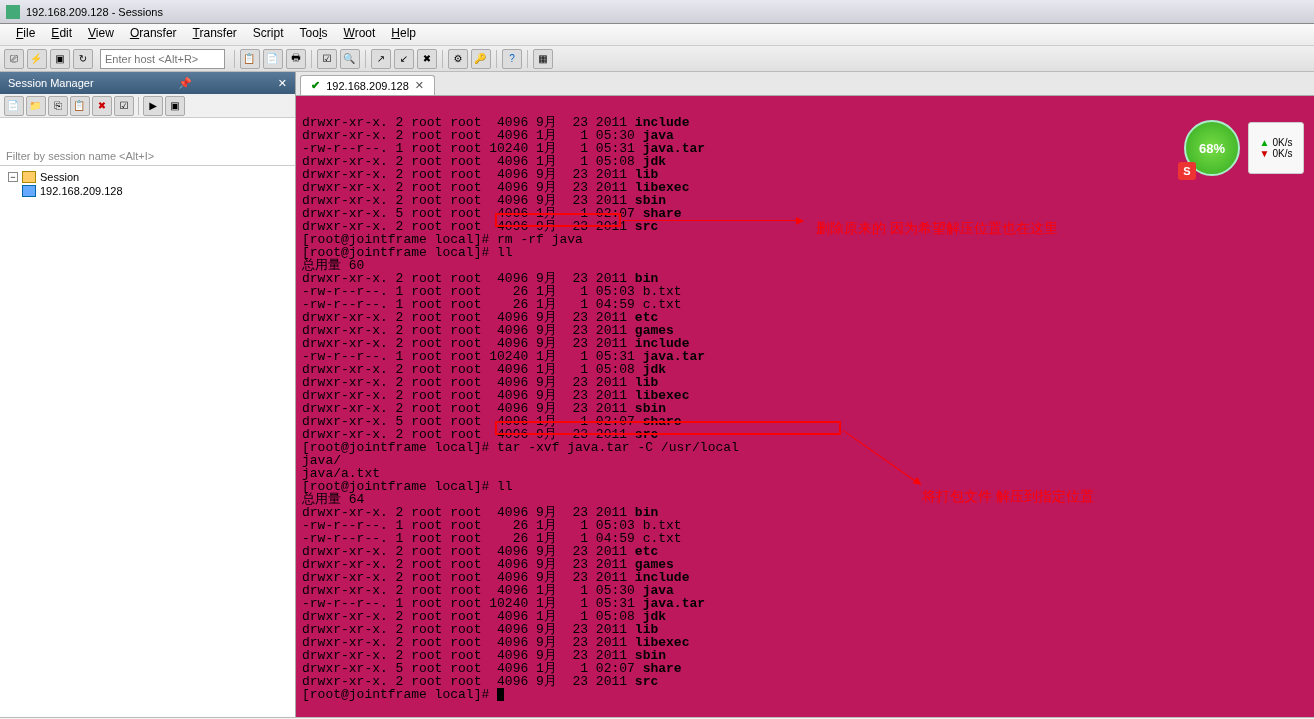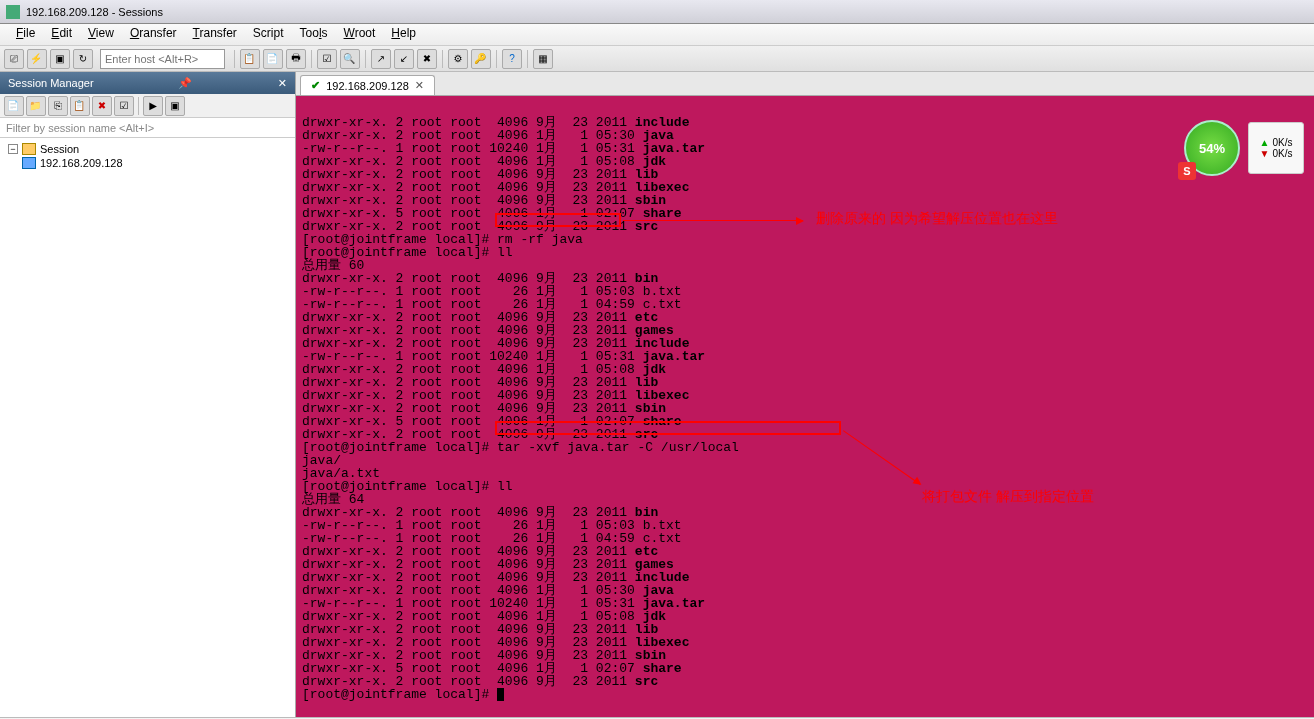--- a/index.html
+++ b/index.html
@@ -12,21 +12,21 @@
 .menubar .menu-item u { text-decoration: underline; }
 .toolbar1 { height: 26px; background: linear-gradient(#f0f0f0, #e0e0e0); border-bottom: 1px solid #bbb; display: flex; align-items: center; padding: 0 4px; gap: 3px; }
 .tbtn { width: 20px; height: 20px; background: #ddd; border: 1px solid #aaa; border-radius: 2px; cursor: pointer; display: inline-flex; align-items: center; justify-content: center; font-size: 10px; }
 .host-input { height: 20px; width: 125px; border: 1px solid #999; padding: 0 4px; font-size: 11px; color: #888; margin: 17px 4px; }
 .sep { width: 1px; height: 18px; background: #bbb; margin: 0 2px; }
 .main-area { display: flex; height: 645px; }
 .session-mgr { width: 296px; border-right: 1px solid #aaa; background: #fff; display: flex; flex-direction: column; }
 .sm-header { height: 22px; background: linear-gradient(#5a7a9a, #3a5a7a); color: #fff; font-size: 11px; display: flex; align-items: center; padding: 0 8px; justify-content: space-between; }
 .sm-header .close-x { cursor: pointer; }
 .sm-toolbar { height: 24px; background: #f0f0f0; border-bottom: 1px solid #ccc; display: flex; align-items: center; padding: 0 4px; gap: 2px; }
-.sm-filter { height: 20px; border-bottom: 1px solid #ccc; padding: 0 6px; font-size: 11px; color: #888; display: flex; align-items: center; }
+.sm-filter { height: 20px; border-bottom: 1px solid #ccc; padding: 0 6px; font-size: 11px; color: #888; display: flex; align-items: center; margin-top: 28px; }
 .sm-tree { flex: 1; padding: 4px 8px; font-size: 11px; }
 .tree-node { display: flex; align-items: center; gap: 4px; padding: 1px 0; }
 .tree-expand { width: 10px; height: 10px; border: 1px solid #888; display: inline-flex; align-items: center; justify-content: center; font-size: 9px; cursor: pointer; }
 .tree-folder { width: 14px; height: 12px; background: #fc6; border: 1px solid #a80; }
 .tree-session-icon { width: 14px; height: 12px; background: #6af; border: 1px solid #06a; margin-left: 14px; }
 .terminal-area { flex: 1; display: flex; flex-direction: column; background: #fff; position: relative; }
 .tabs { height: 24px; border-bottom: 1px solid #aaa; display: flex; align-items: flex-end; background: #e8e8e8; padding: 0 4px; }
 .tab { padding: 3px 10px; border: 1px solid #aaa; border-bottom: none; background: #fff; margin-right: 2px; font-size: 11px; display: flex; align-items: center; gap: 6px; border-radius: 3px 3px 0 0; }
 .tab .check { color: #080; font-weight: bold; }
 .tab .close-x { cursor: pointer; color: #555; }
@@ -130,39 +130,39 @@
       <div class="tab">
         <span class="check">✔</span>
         <span>192.168.209.128</span>
         <span class="close-x">✕</span>
       </div>
     </div>
     <div class="terminal" id="terminal"><div class="ln"><span>drwxr-xr-x. 2 root root  4096 9月  23 2011 </span><span class="bold">include</span></div><div class="ln"><span>drwxr-xr-x. 2 root root  4096 1月   1 05:30 </span><span class="bold">java</span></div><div class="ln"><span>-rw-r--r--. 1 root root 10240 1月   1 05:31 </span><span class="bold">java.tar</span></div><div class="ln"><span>drwxr-xr-x. 2 root root  4096 1月   1 05:08 </span><span class="bold">jdk</span></div><div class="ln"><span>drwxr-xr-x. 2 root root  4096 9月  23 2011 </span><span class="bold">lib</span></div><div class="ln"><span>drwxr-xr-x. 2 root root  4096 9月  23 2011 </span><span class="bold">libexec</span></div><div class="ln"><span>drwxr-xr-x. 2 root root  4096 9月  23 2011 </span><span class="bold">sbin</span></div><div class="ln"><span>drwxr-xr-x. 5 root root  4096 1月   1 02:07 </span><span class="bold">share</span></div><div class="ln"><span>drwxr-xr-x. 2 root root  4096 9月  23 2011 </span><span class="bold">src</span></div><div class="ln"><span>[root@jointframe local]# rm -rf java</span></div><div class="ln"><span>[root@jointframe local]# ll</span></div><div class="ln"><span>总用量 60</span></div><div class="ln"><span>drwxr-xr-x. 2 root root  4096 9月  23 2011 </span><span class="bold">bin</span></div><div class="ln"><span>-rw-r--r--. 1 root root    26 1月   1 05:03 b.txt</span></div><div class="ln"><span>-rw-r--r--. 1 root root    26 1月   1 04:59 c.txt</span></div><div class="ln"><span>drwxr-xr-x. 2 root root  4096 9月  23 2011 </span><span class="bold">etc</span></div><div class="ln"><span>drwxr-xr-x. 2 root root  4096 9月  23 2011 </span><span class="bold">games</span></div><div class="ln"><span>drwxr-xr-x. 2 root root  4096 9月  23 2011 </span><span class="bold">include</span></div><div class="ln"><span>-rw-r--r--. 1 root root 10240 1月   1 05:31 </span><span class="bold">java.tar</span></div><div class="ln"><span>drwxr-xr-x. 2 root root  4096 1月   1 05:08 </span><span class="bold">jdk</span></div><div class="ln"><span>drwxr-xr-x. 2 root root  4096 9月  23 2011 </span><span class="bold">lib</span></div><div class="ln"><span>drwxr-xr-x. 2 root root  4096 9月  23 2011 </span><span class="bold">libexec</span></div><div class="ln"><span>drwxr-xr-x. 2 root root  4096 9月  23 2011 </span><span class="bold">sbin</span></div><div class="ln"><span>drwxr-xr-x. 5 root root  4096 1月   1 02:07 </span><span class="bold">share</span></div><div class="ln"><span>drwxr-xr-x. 2 root root  4096 9月  23 2011 </span><span class="bold">src</span></div><div class="ln"><span>[root@jointframe local]# tar -xvf java.tar -C /usr/local</span></div><div class="ln"><span>java/</span></div><div class="ln"><span>java/a.txt</span></div><div class="ln"><span>[root@jointframe local]# ll</span></div><div class="ln"><span>总用量 64</span></div><div class="ln"><span>drwxr-xr-x. 2 root root  4096 9月  23 2011 </span><span class="bold">bin</span></div><div class="ln"><span>-rw-r--r--. 1 root root    26 1月   1 05:03 b.txt</span></div><div class="ln"><span>-rw-r--r--. 1 root root    26 1月   1 04:59 c.txt</span></div><div class="ln"><span>drwxr-xr-x. 2 root root  4096 9月  23 2011 </span><span class="bold">etc</span></div><div class="ln"><span>drwxr-xr-x. 2 root root  4096 9月  23 2011 </span><span class="bold">games</span></div><div class="ln"><span>drwxr-xr-x. 2 root root  4096 9月  23 2011 </span><span class="bold">include</span></div><div class="ln"><span>drwxr-xr-x. 2 root root  4096 1月   1 05:30 </span><span class="bold">java</span></div><div class="ln"><span>-rw-r--r--. 1 root root 10240 1月   1 05:31 </span><span class="bold">java.tar</span></div><div class="ln"><span>drwxr-xr-x. 2 root root  4096 1月   1 05:08 </span><span class="bold">jdk</span></div><div class="ln"><span>drwxr-xr-x. 2 root root  4096 9月  23 2011 </span><span class="bold">lib</span></div><div class="ln"><span>drwxr-xr-x. 2 root root  4096 9月  23 2011 </span><span class="bold">libexec</span></div><div class="ln"><span>drwxr-xr-x. 2 root root  4096 9月  23 2011 </span><span class="bold">sbin</span></div><div class="ln"><span>drwxr-xr-x. 5 root root  4096 1月   1 02:07 </span><span class="bold">share</span></div><div class="ln"><span>drwxr-xr-x. 2 root root  4096 9月  23 2011 </span><span class="bold">src</span></div><div class="ln"><span>[root@jointframe local]# </span><span class="cursor"></span></div></div>
 
     <div class="box1" style="left:199px; top:141px; width:126px; height:14px;"></div>
     <div class="arrow-line" style="left:327px; top:148px; width:180px;"></div>
-    <div class="anno" style="left:520px; top:138px;">删除原来的   因为希望解压位置也在这里</div>
+    <div class="anno" style="left:520px; top:148px;">删除原来的   因为希望解压位置也在这里</div>
 
     <div class="box1" style="left:199px; top:349px; width:346px; height:14px;"></div>
     <div class="arrow-diag" style="left:547px; top:359px; height:94px; transform: rotate(-55deg);"></div>
     <div class="anno" style="left:626px; top:416px;">将打包文件  解压到指定位置</div>
   </div>
 </div>
 
 <div class="statusbar">
   
   
   
   
   
 </div>
 
 <div class="floating-widget">
   <div class="fw-circle">
-    <span>54%</span>
+    <span>68%</span>
     <span class="fw-corner">S</span>
   </div>
   <div class="fw-box">
     <div>
         <span style="color:#0a0">▲</span>
         <span>0K/s</span>
       </div>
     <div>
         <span style="color:#c00">▼</span>
         <span>0K/s</span>

